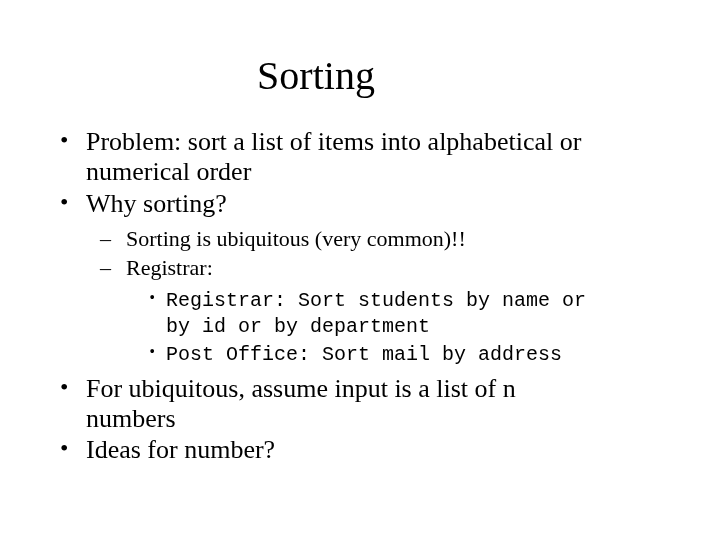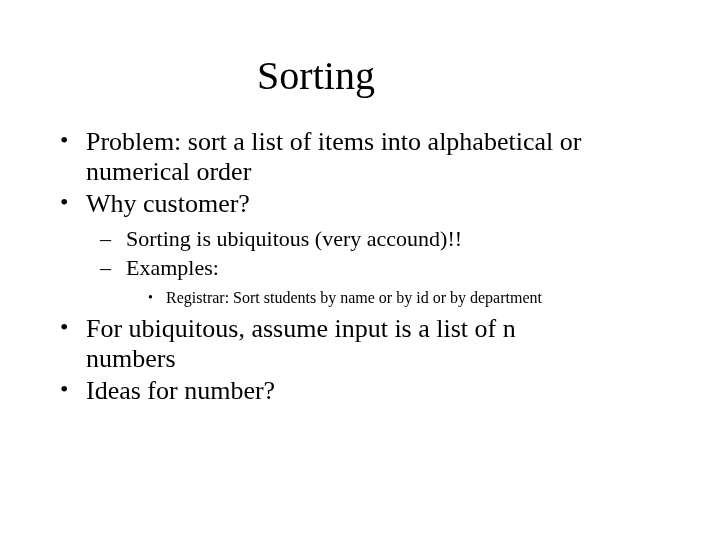--- a/index.html
+++ b/index.html
@@ -67,22 +67,22 @@
     left: 0;
     top: 0;
     font-size: 22px;
   }
   
   .lvl3 {
     margin-top: 6px;
     margin-bottom: 6px;
   }
   .lvl3 > li {
-    font-family: Liberation Serif, serif;
-    font-size: 16px;
+    font-family: Liberation Mono, monospace;
+    font-size: 20px;
     line-height: 1.3;
     padding-left: 18px;
     margin-left: 22px;
     margin-bottom: 2px;
   }
   .lvl3 > li::before {
     content: "•";
     position: absolute;
     left: 0;
     top: 1px;
@@ -92,27 +92,28 @@
 </head>
 <body>
 
 <div class="slide">
   <div class="title">Sorting</div>
 
   <div class="content">
     <ul class="lvl1">
       <li>Problem: sort a list of items into alphabetical or numerical order</li>
       <li>
-        <span>Why customer?</span>
+        <span>Why sorting?</span>
         <ul class="lvl2">
-          <li>Sorting is ubiquitous (very accound)!!</li>
+          <li>Sorting is ubiquitous (very common)!!</li>
           <li>
-            <span>Examples:</span>
+            <span>Registrar:</span>
             <ul class="lvl3">
               <li>Registrar: Sort students by name or  by id or by department</li>
+              <li>Post Office: Sort mail by address</li>
             </ul>
           </li>
         </ul>
       </li>
       <li>For ubiquitous, assume input is a list of n numbers</li>
       <li>Ideas for number?</li>
     </ul>
   </div>
 </div>
 

